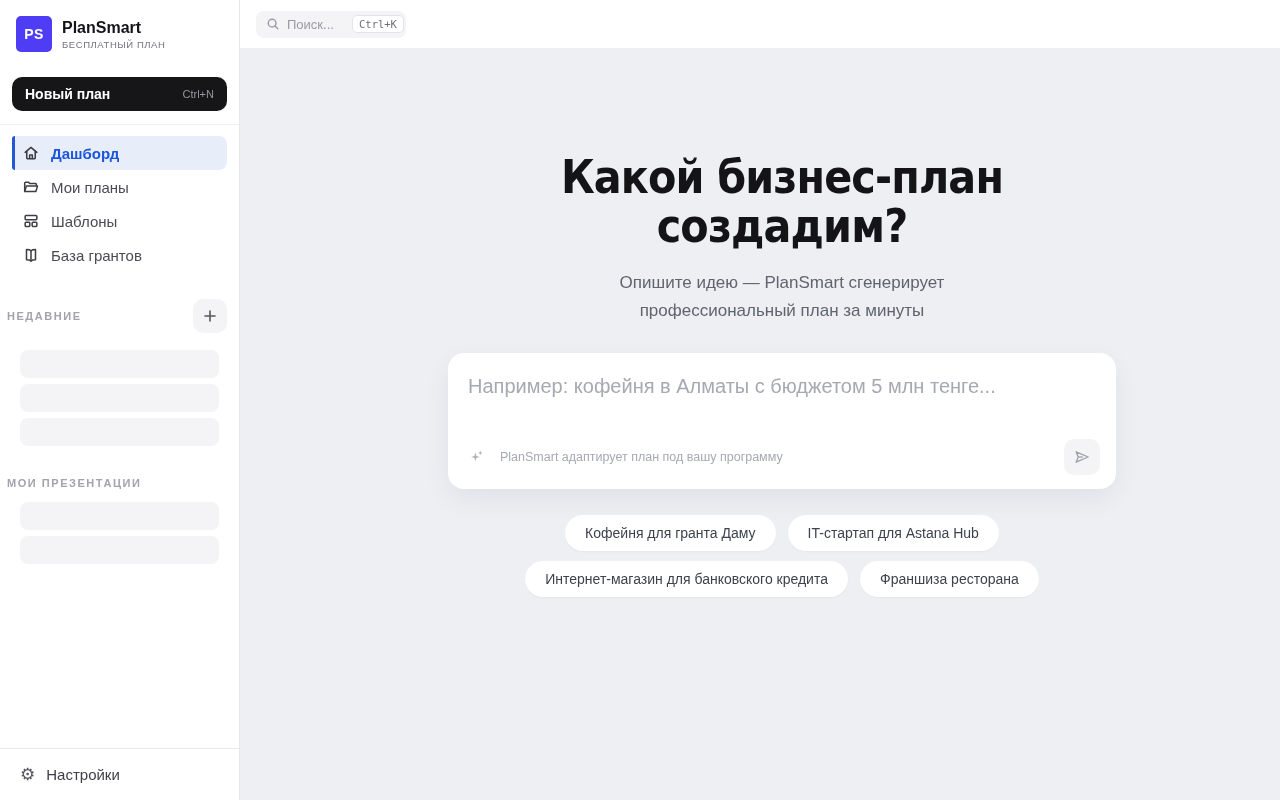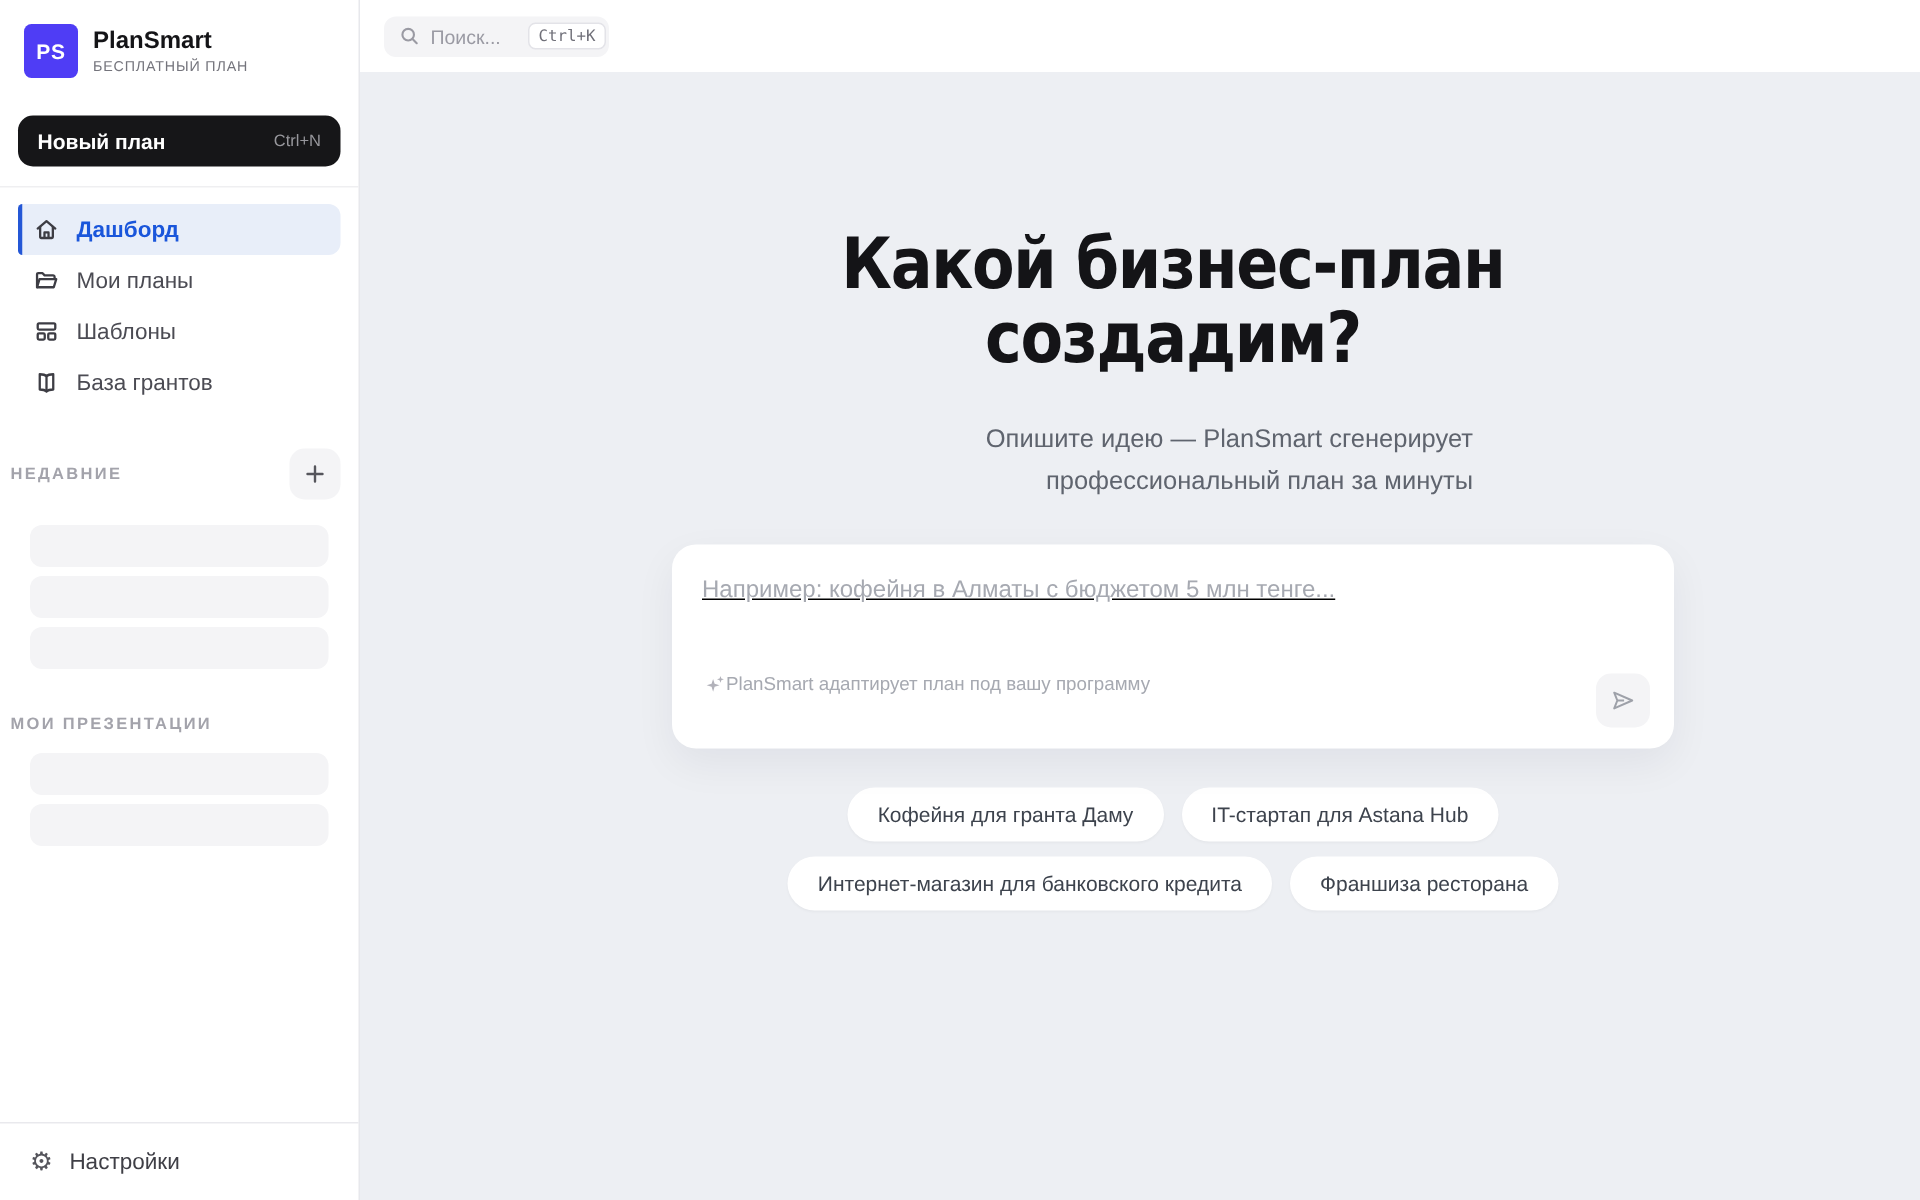--- a/index.html
+++ b/index.html
@@ -84,36 +84,36 @@
   .content { flex:1; background:#edeff3; overflow:hidden; }
   .hero-col { width:668px; margin:0 auto; transform:translateX(22px); }
   .hero-title {
     margin-top:104px; text-align:center;
     font-family:"DejaVu Sans", sans-serif;
     font-size:47px; font-weight:bold; letter-spacing:-1px; line-height:49px;
     color:#141417; transform:scaleX(.88); transform-origin:center top;
     white-space:nowrap;
   }
   .hero-sub {
-    max-width:400px; margin:29px auto 0 auto; text-align:right;
+    max-width:400px; margin:19px auto 0 auto; text-align:center;
     font-size:17px; line-height:28px; color:#5f646e;
   }
   .composer {
     margin-top:28px; width:668px; height:136px; background:#fff;
     border-radius:16px; box-shadow:0 10px 28px rgba(20,25,50,.06);
     position:relative; padding:22px 20px;
   }
   .composer textarea {
     width:100%; height:56px; border:none; outline:none; resize:none;
-    font-family:"Liberation Sans", sans-serif; font-size:16px; color:#000000;text-decoration:underline;
+    font-family:"Liberation Sans", sans-serif; font-size:20px; color:#000000;
   }
   .composer textarea::placeholder { color:#a6a9b1; }
   .composer-foot {
     position:absolute; left:20px; right:16px; bottom:14px;
-    display:flex; align-items:flex-start; gap:0;
+    display:flex; align-items:center; gap:16px;
   }
   .composer-hint { font-size:12.5px; color:#a6a9b1; }
   .send-btn {
     margin-left:auto; width:36px; height:36px; border:none; background:#f4f4f6;
     border-radius:10px; display:flex; align-items:center; justify-content:center;
     cursor:pointer;
   }
   .chips {
     margin:26px auto 0 auto; max-width:600px;
     display:flex; flex-wrap:wrap; justify-content:center; column-gap:12px; row-gap:10px;

